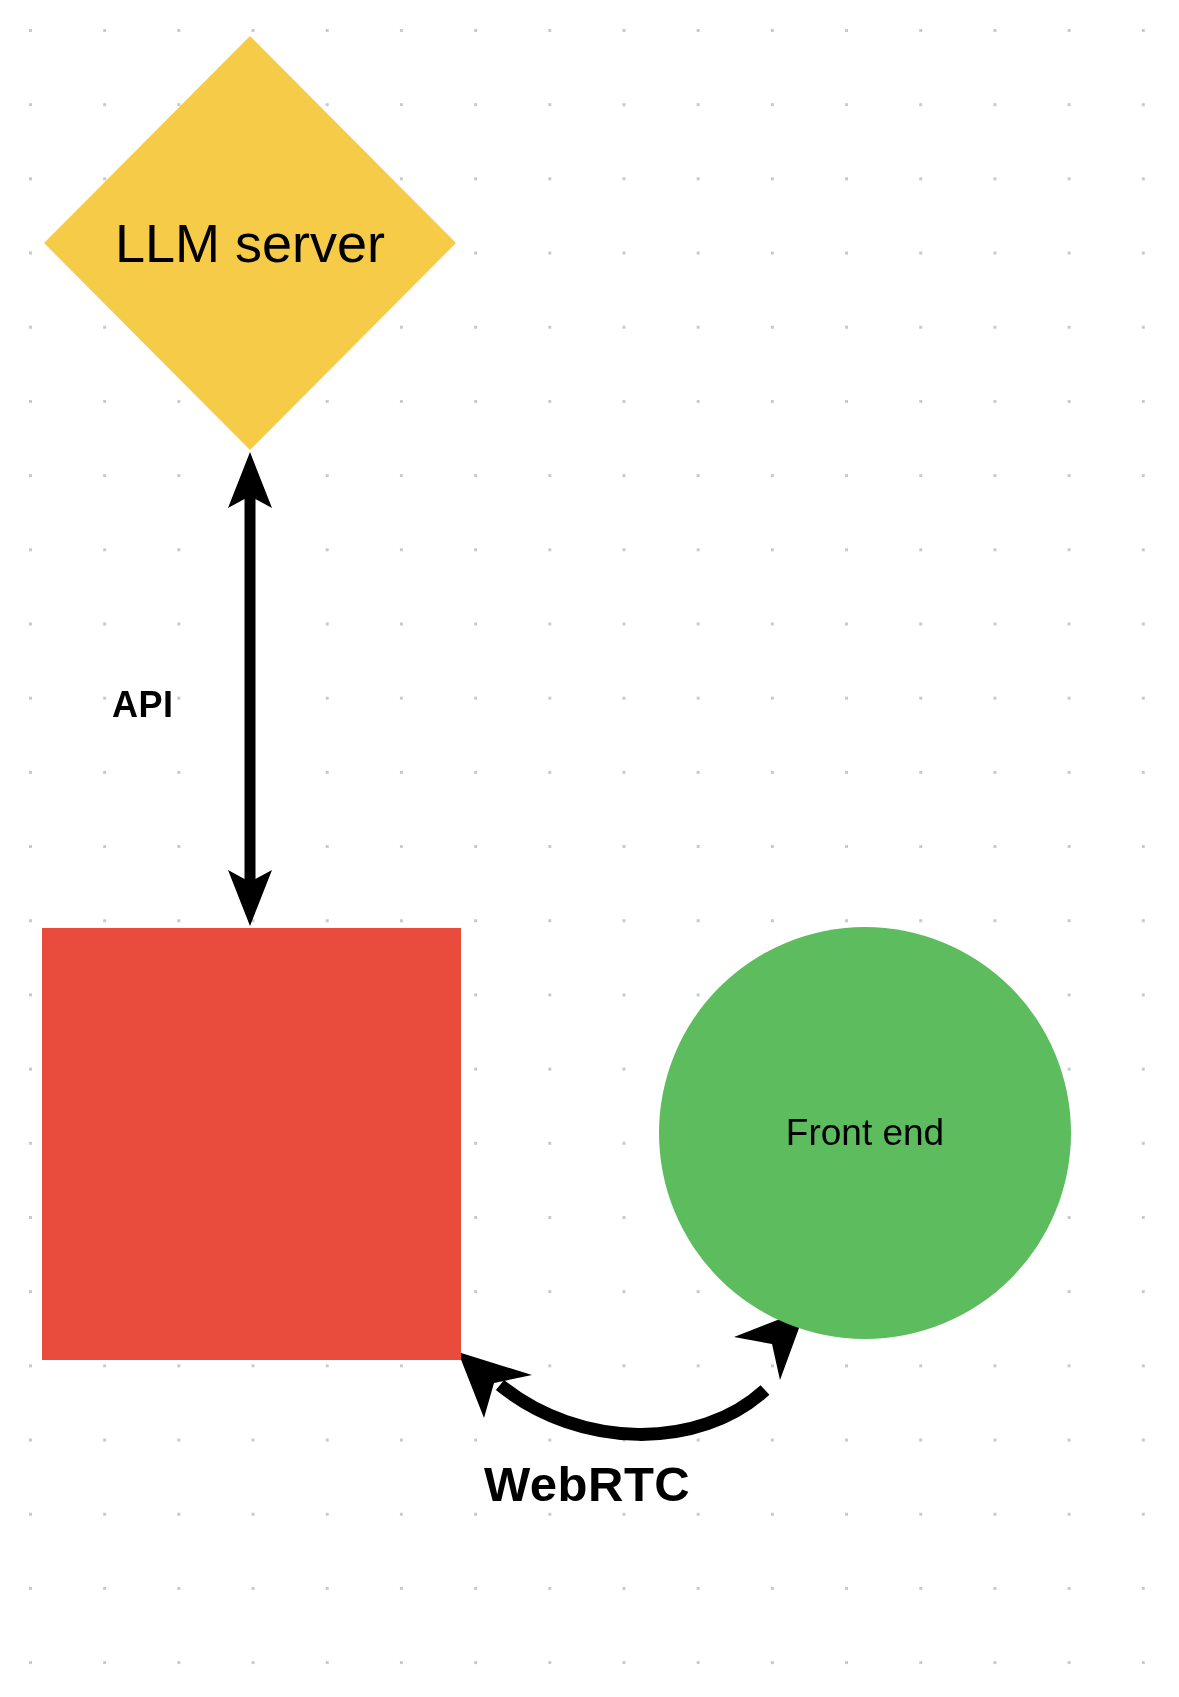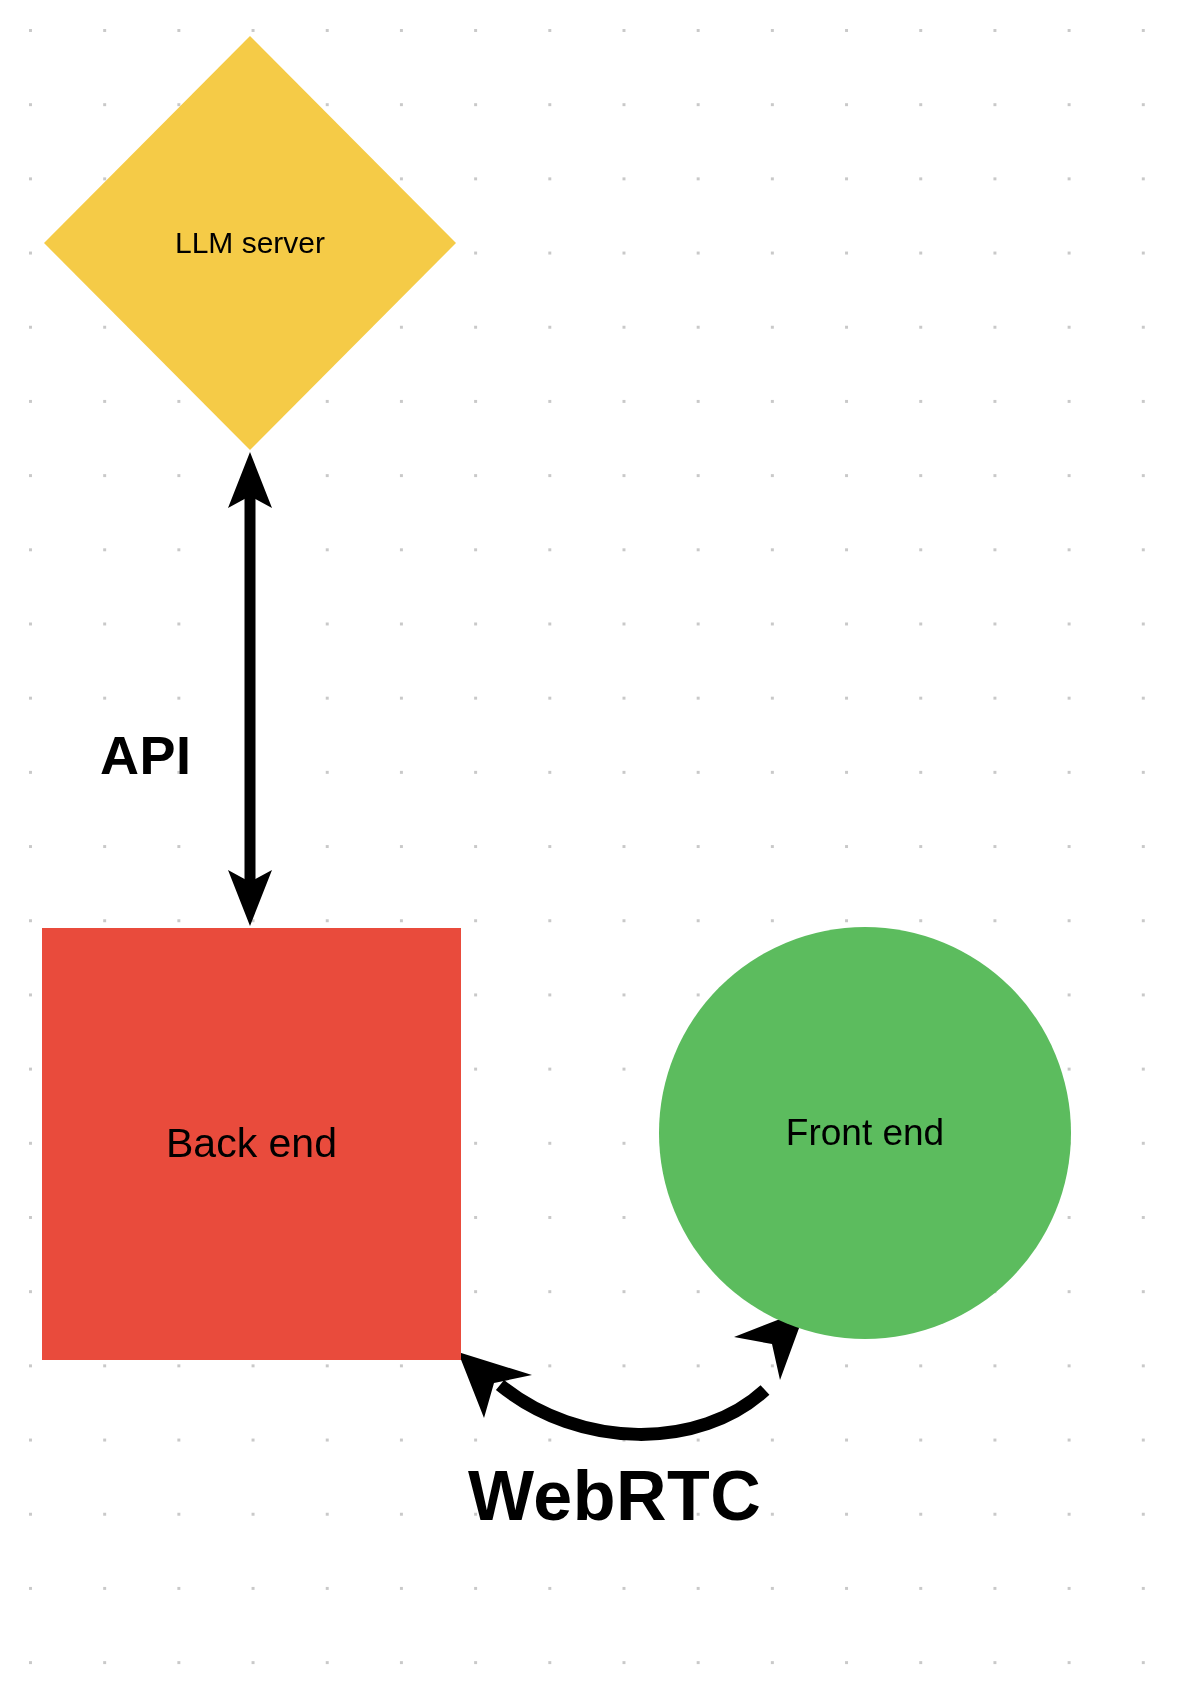--- a/index.html
+++ b/index.html
@@ -43,21 +43,21 @@
   }
   #llm-server .shape {
     position: absolute;
     inset: 0;
     background: #F5CB47;
     clip-path: polygon(50% 0%, 100% 50%, 50% 100%, 0% 50%);
   }
   #llm-server .node-label {
     top: 50%;
     transform: translateY(-50%);
-    font-size: 30px;
+    font-size: 54px;
     line-height: 1.05;
   }
 
   
   #back-end {
     position: absolute;
     left: 42px;
     top: 928px;
     width: 419px;
     height: 432px;
@@ -97,30 +97,29 @@
 
   
   .edge-label {
     position: absolute;
     color: #000000;
     font-weight: 700;
     white-space: nowrap;
     pointer-events: none;
   }
   #api-label {
-    left: 100px;
+    left: 112px;
     top: 684px;
-    font-size: 54px;
+    font-size: 36px;
     letter-spacing: 0.5px;
-    margin-top: 40px;
   }
   #webrtc-label {
-    left: 468px;
+    left: 484px;
     top: 1456px;
-    font-size: 70px;
+    font-size: 49px;
     letter-spacing: 0.5px;
   }
 
   
   #connectors {
     position: absolute;
     left: 0;
     top: 0;
     width: 1179px;
     height: 1697px;
@@ -151,21 +150,20 @@
     </g>
   </svg>
 
   <div id="llm-server">
     <div class="shape" style="background: rgb(245, 203, 71);"></div>
     <div class="node-label" style="color: rgb(0, 0, 0);">LLM server</div>
   </div>
 
   <div id="back-end">
     <div class="shape" style="background: rgb(233, 75, 60);"></div>
-    <div class="node-label" style="color: rgb(0, 0, 0);">Back end</div>
   </div>
 
   <div id="front-end">
     <div class="shape" style="background: rgb(92, 188, 94);"></div>
     <div class="node-label" style="color: rgb(0, 0, 0);">Front end</div>
   </div>
 
   <div class="edge-label" id="api-label">API</div>
 
   <div class="edge-label" id="webrtc-label">WebRTC</div>

